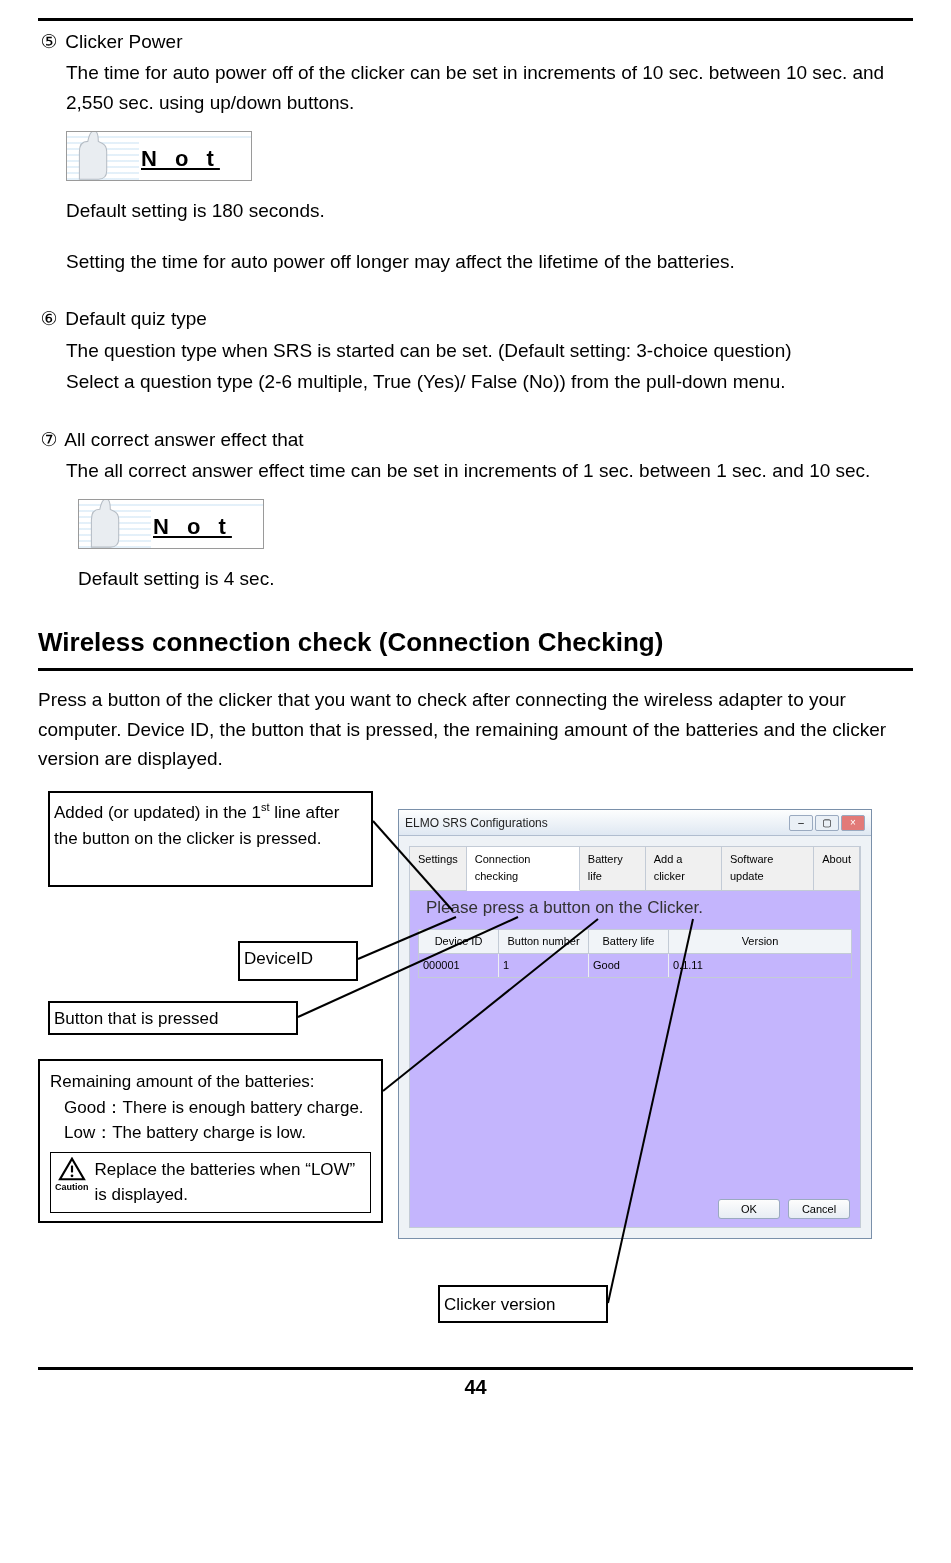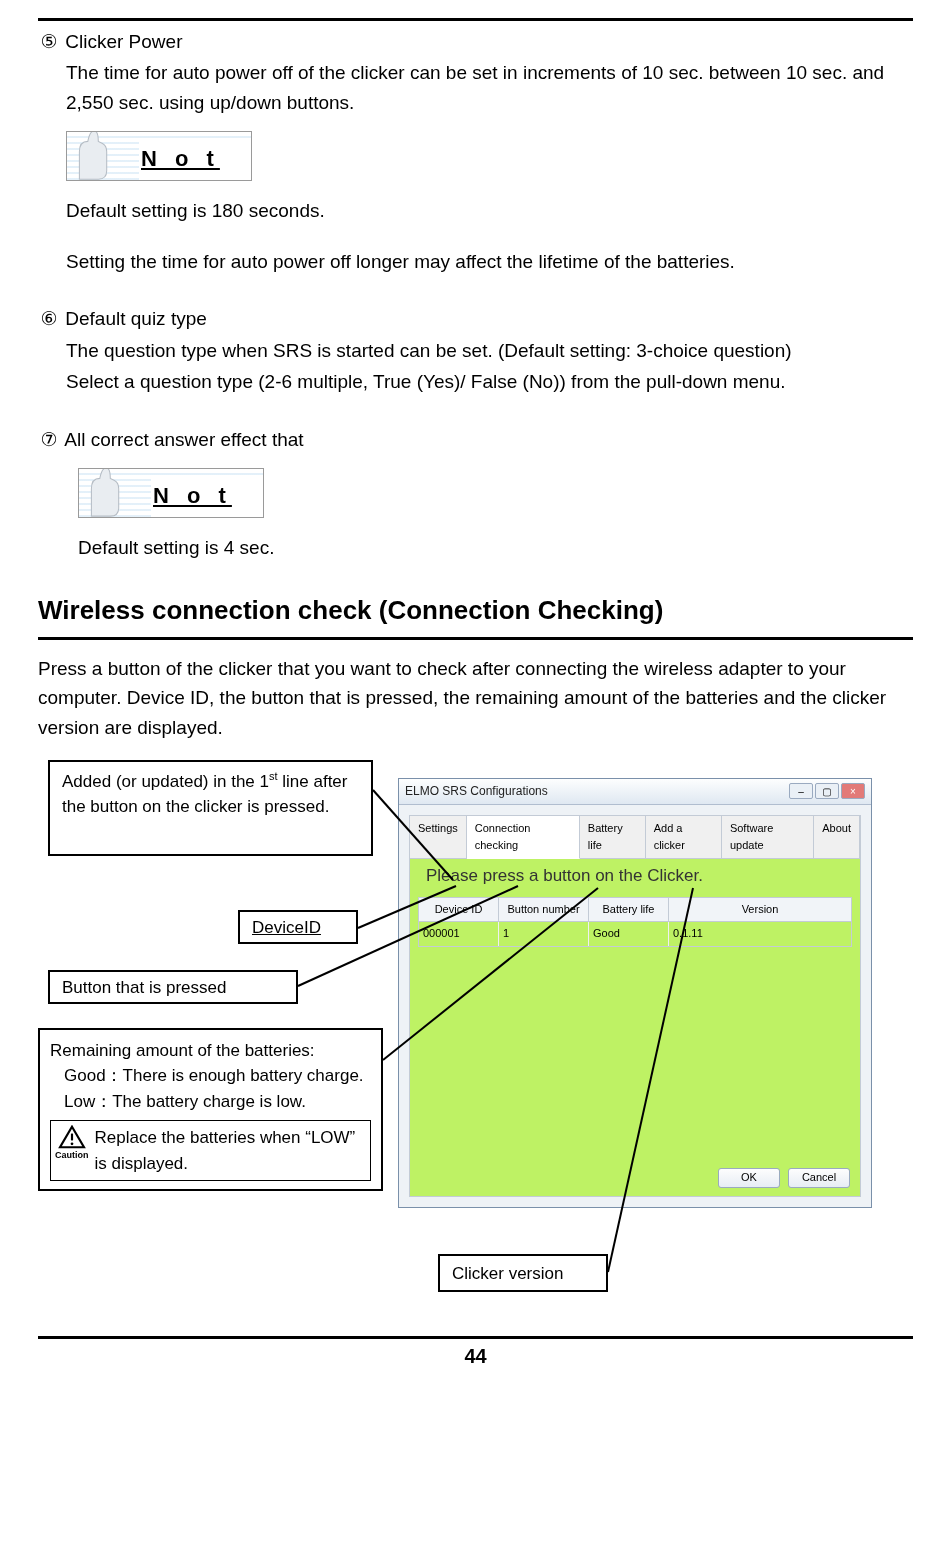--- a/index.html
+++ b/index.html
@@ -75,43 +75,43 @@
     height: 26px;
     background: linear-gradient(#fdfefe,#dfe8f2);
     border-bottom:1px solid #b0bdcf;
     display:flex; align-items:center; padding:0 6px;
     justify-content:space-between;
   }
   .win-title { color:#222; font-size:12px; }
   .win-btns { display:flex; gap:2px; }
   .win-btn { width:24px; height:16px; border:1px solid #9aaac0; background:#eaf0f6; border-radius:2px; display:flex;align-items:center;justify-content:center;font-size:10px;}
   .win-btn.close{ background:#e27a78; color:#fff;}
-  .win-inner { position:absolute; left:10px; right:10px; top:36px; bottom:10px; background:#bef264; border:1px solid #c3cbd6;}
+  .win-inner { position:absolute; left:10px; right:10px; top:36px; bottom:10px; background:#c4b5fd; border:1px solid #c3cbd6;}
   .tabs { display:flex; border-bottom:1px solid #c3cbd6; background:#f4f6f9; font-size:11px;}
   .tab { padding:4px 8px; border-right:1px solid #c3cbd6; background:#f0f0f0;}
   .tab.active { background:#fff; border-bottom:1px solid #fff; margin-bottom:-1px;}
   .prompt { padding:4px 16px; font-size:17px; color:#333;}
   .grid {
     margin:4px 8px 0 8px; border:1px solid #c3cbd6; font-size:11px;
   }
   .grid-head, .grid-row { display:grid; grid-template-columns: 80px 90px 80px 1fr; }
   .grid-head div { background:#f1f4f8; padding:3px 4px; border-right:1px solid #c3cbd6; border-bottom:1px solid #c3cbd6; text-align:center; font-size:11px;}
   .grid-head div:last-child{border-right:none;}
   .grid-row div { padding:3px 4px; border-right:1px solid #eef0f3; font-size:11px;}
   .grid-row div:last-child{border-right:none;}
   .win-footer{ position:absolute; right:10px; bottom:8px; display:flex; gap:8px;}
   .win-fbtn{ font-size:11px; width:62px; height:20px; border:1px solid #9aaac0; background:linear-gradient(#fdfdfd,#e7edf4); border-radius:3px; display:flex;align-items:center;justify-content:center;}
 
   
   .call {
     position:absolute; background:#fff; border:2px solid #000;
-    padding:6px 12px; font-size:17px; line-height:1.5;
+    padding:6px 4px; font-size:17px; line-height:1.5;
   }
   .call.added { left:10px; top:0; width:325px; height:96px; }
-  .call.deviceid { left:200px; top:150px; width:120px; height:34px; padding-top:3px;text-decoration:underline;}
+  .call.deviceid { left:200px; top:150px; width:120px; height:40px; padding-top:3px;}
   .call.buttonpressed { left:10px; top:210px; width:250px; height:34px; padding-top:3px;}
   .call.remaining { left:0px; top:268px; width:345px; padding:8px 10px 8px 10px;}
   .call.clickerver { left:400px; top:494px; width:170px; height:38px; padding-top:5px;}
 
   .caution-row { display:flex; align-items:flex-start; gap:6px; border:1px solid #000; margin-top:6px; padding:4px 4px;}
   .caution-icon { display:flex; flex-direction:column; align-items:center; font-size:9px; font-weight:bold;}
   .caution-icon svg { width:28px; height:24px; }
   .sup { font-size:11px; vertical-align:super; }
 
   
@@ -148,20 +148,21 @@
     <span class="circled">⑥</span>
     <span>Default quiz type</span>
   </div>
   <div class="item-body">The question type when SRS is started can be set. (Default setting: 3-choice question)</div>
   <div class="item-body">Select a question type (2-6 multiple, True (Yes)/ False (No)) from the pull-down menu.</div>
 
   <div class="item-head" style="margin-top:28px">
     <span class="circled">⑦</span>
     <span>All correct answer effect that</span>
   </div>
+  <div class="item-body">The all correct answer effect time can be set in increments of 1 sec. between 1 sec. and 10 sec.</div>
 
   <div class="note-box" style="margin-left:40px">
     <div class="note-stripes"></div>
     <div class="note-hand">
       <svg viewBox="0 0 40 50">
           <path d="M8 48 L8 22 Q8 12 16 12 Q18 2 22 2 Q26 2 26 12 L30 14 Q34 16 34 22 L34 40 Q34 48 26 48 Z" fill="#e9edf1" stroke="#b6bdc5" stroke-width="1"></path>
         </svg>
     </div>
     <div class="note-label">N o t e</div>
   </div>

